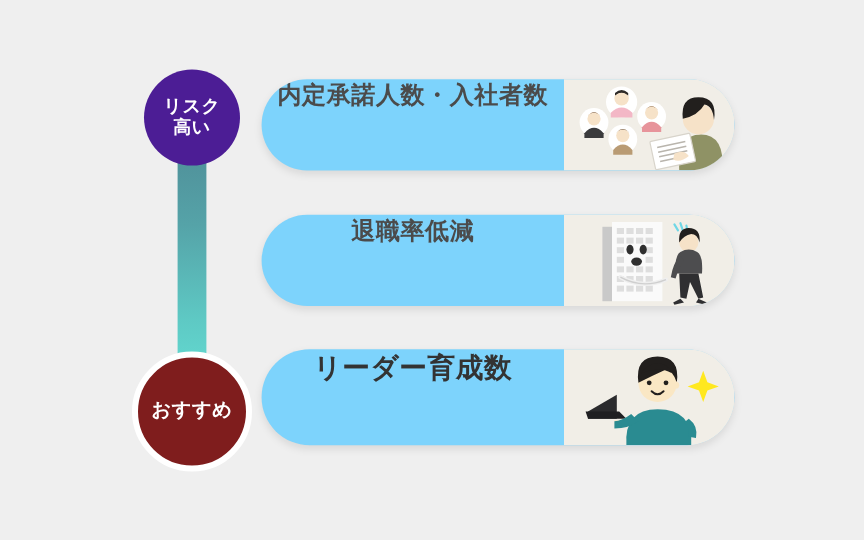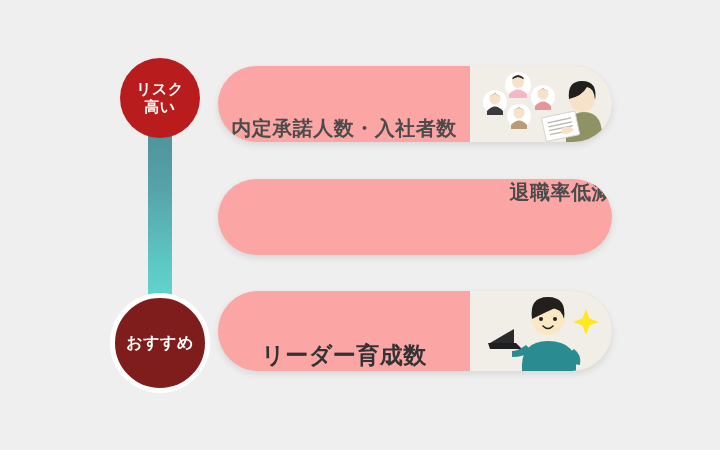--- a/index.html
+++ b/index.html
@@ -26,42 +26,42 @@
   }
 
   .circle{
     position:absolute;border-radius:50%;
     display:flex;flex-direction:column;align-items:center;justify-content:center;
     text-align:center;color:#ffffff;line-height:1.22;
     letter-spacing:.5px;
   }
   .circle-risk{
     left:10px;top:0;width:80px;height:80px;
-    background:#b91c1c;
+    background:#4c1d95;
     font-size:15px;font-weight:bold;
   }
   .circle-rec{
     left:0;top:235px;width:100px;height:100px;
     background:#7f1d1d;
     border:5px solid #ffffff;
     box-sizing:border-box;
     font-size:16px;font-weight:bold;
     z-index:3;
   }
   .circle-rec span{text-shadow:0 0 1px rgba(0,0,0,.04);}
 
   
   .card{
     position:absolute;left:218px;width:394px;
-    background:#fca5a5;border-radius:40px;
+    background:#7dd3fc;border-radius:40px;
     box-shadow:0 3px 7px rgba(0,0,0,.10);
-    overflow:hidden;display:flex;align-items:flex-end;
+    overflow:hidden;display:flex;align-items:flex-start;
   }
   .card-1{top:66px;height:76px;}
-  .card-2{top:179px;height:76px;flex-direction:column;}
+  .card-2{top:179px;height:76px;}
   .card-3{top:291px;height:80px;}
 
   .card-label{
     flex:0 0 252px;text-align:center;
     color:#4b4b4b;font-size:20px;font-weight:600;letter-spacing:.5px;
     white-space:nowrap;
   }
   .card-3 .card-label{color:#333333;font-size:23px;font-weight:bold;}
 
   .card-art{

